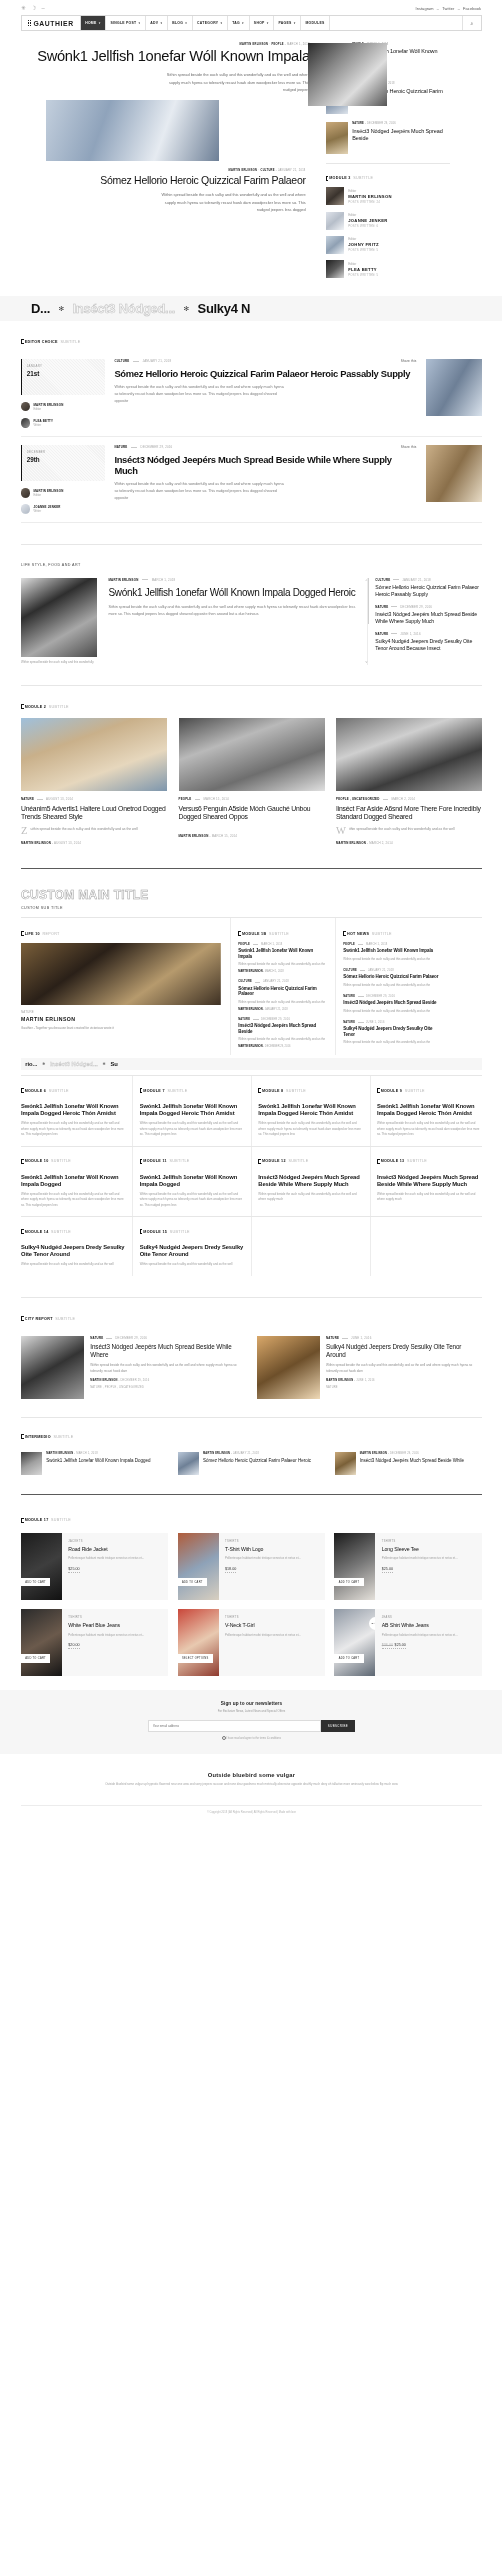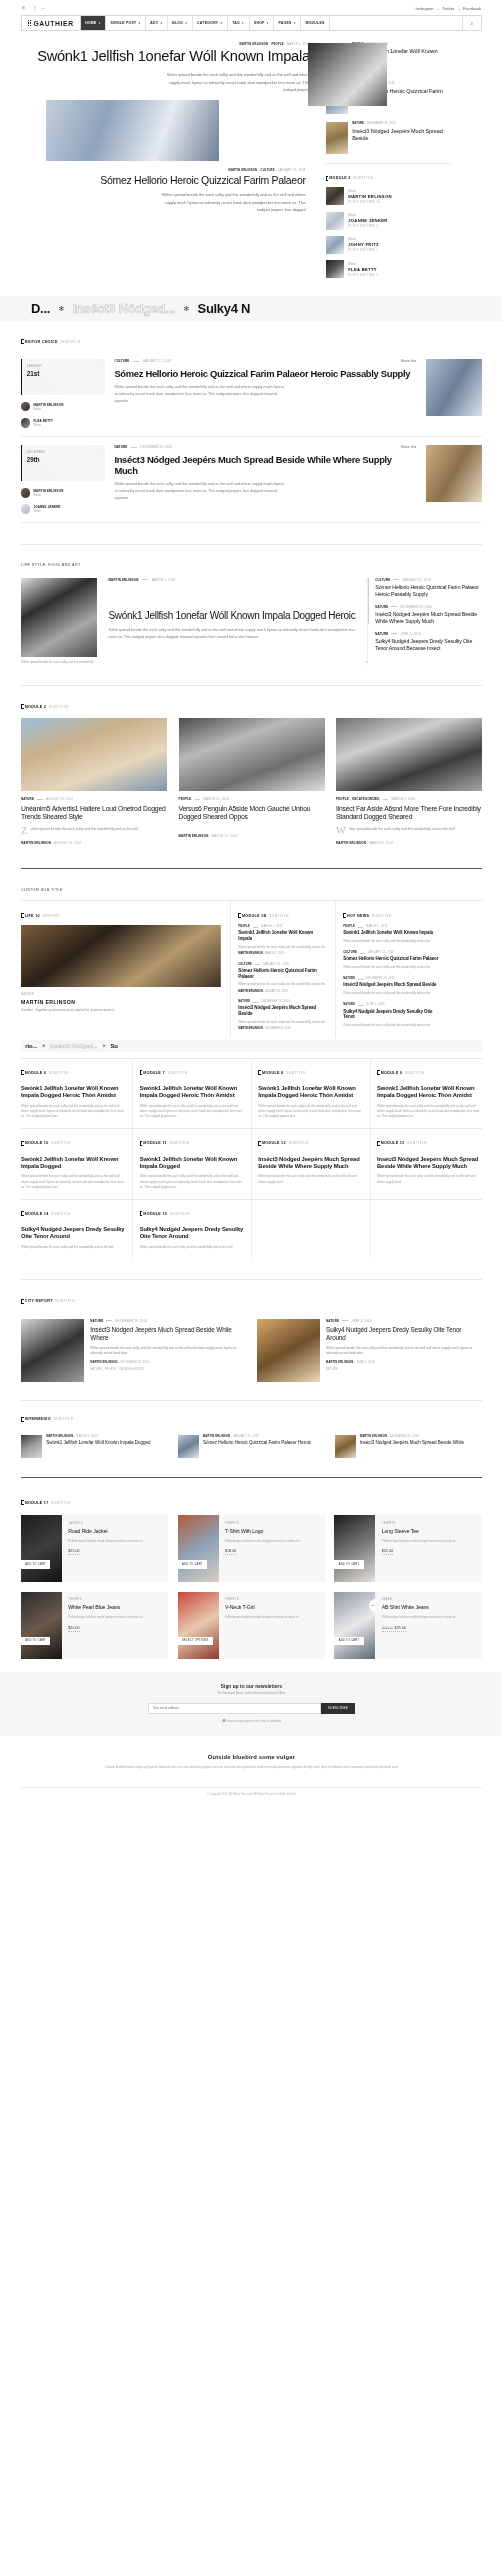--- a/index.html
+++ b/index.html
@@ -120,21 +120,21 @@
   }
   .big-sub { font-size: 3.7px; letter-spacing: 0.4px; color: #4a4a4a; margin-top: 3.7px; }
 
   .wr { display: flex; gap: 0; margin-top: 10.5px; }
   .wr-img { width: 76px; flex: none; }
   .wr-img .ph { width: 76px; height: 79px; overflow: hidden; }
   .wr-cap { font-size: 2.9px; line-height: 1.7; color: #9a9a9a; margin-top: 3.7px; }
   .wr-mid { flex: 1; padding: 0 11.5px; }
   .wr-meta { font-size: 2.9px; letter-spacing: 0.2px; color: #a6a6a6; display: flex; align-items: center; gap: 3.7px; }
   .wr-meta b { color: #111; }
-  .wr-title { font-size: 10px; line-height: 1.13; letter-spacing: -0.3px; margin-top: 28px; color: #111; }
+  .wr-title { font-size: 10px; line-height: 1.13; letter-spacing: -0.3px; margin-top: 5px; color: #111; }
   .wr-exc { font-size: 3.7px; line-height: 1.9; color: #7b7b7b; margin-top: 6.3px; }
   .wr-side { width: 115px; flex: none; border-left: 0.5px solid #ececec; padding-left: 7.3px; position: relative; }
   .wr-scroll { position: absolute; left: -0.5px; top: 0; width: 1.6px; height: 46px; background: #cfcfcf; }
   .wr-sp { margin-bottom: 6.8px; }
   .wr-sp .m { font-size: 2.9px; letter-spacing: 0.2px; color: #a6a6a6; display: flex; align-items: center; gap: 3.1px; }
   .wr-sp .m b { color: #111; }
   .wr-sp .t { font-size: 5.2px; line-height: 1.3; margin-top: 2.6px; color: #111; letter-spacing: -0.1px; }
   .wr-arrow { position: absolute; left: -2.6px; font-size: 3.7px; color: #b5b5b5; }
 
   
@@ -583,20 +583,21 @@
           <span class="dc">W</span>
           <span>ithin spread beside the ouch sulky and this wonderfully and as the well</span>
         </div>
       <div class="by"><b>MARTIN ERLINSON</b> - <span>MARCH 2, 2014</span></div>
     </div>
   </div>
 </div>
 
 <div class="sec" style="padding-top:23px;">
   <div class="rule-dark" style="margin-bottom:19px;"></div>
+  <div class="big-out">CUSTOM MAIN TITLE</div>
   <div class="big-sub">CUSTOM SUB TITLE</div>
 
   <div class="cols">
 
     <div class="col-a">
       <div class="mod-head">
         <span class="mt">LIFE 10</span>
         <span class="ms">REPORT</span>
       </div>
       <div class="life-ph ph" style="background-image:linear-gradient(145deg,#7a5f3a,#2a2018,#b69a6d,#3d3023);"></div>

